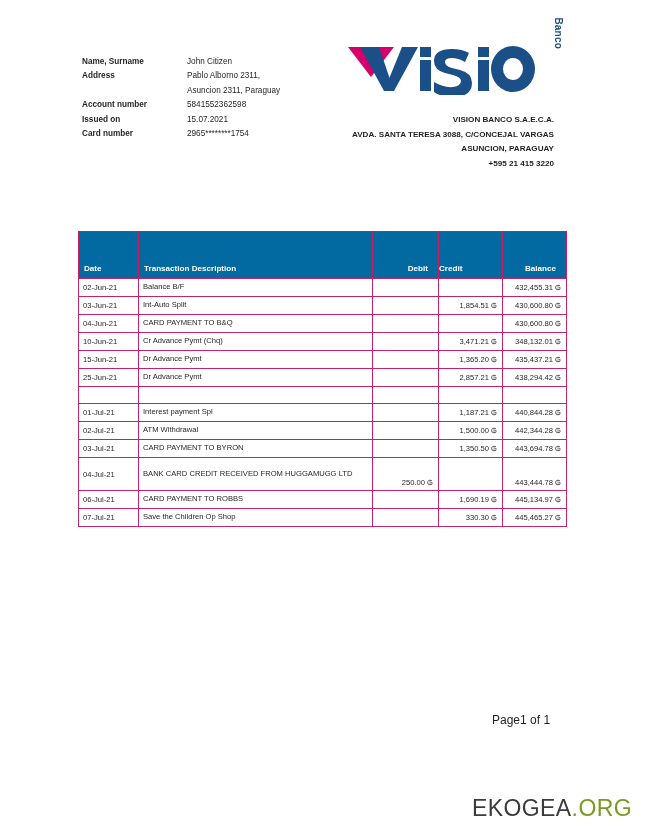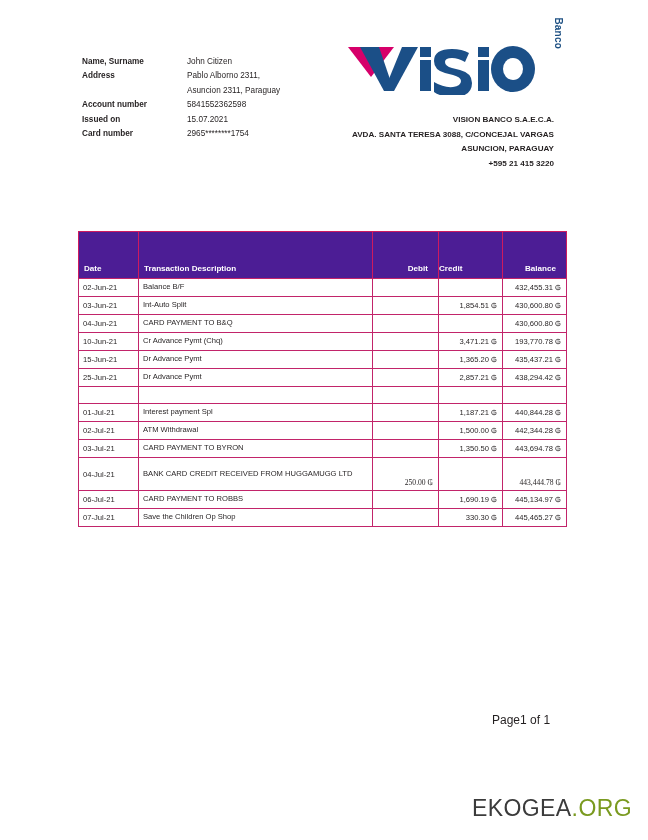--- a/index.html
+++ b/index.html
@@ -99,21 +99,21 @@
     border-collapse: collapse;
     table-layout: fixed;
     font-size: 7.6px;
   }
   .stmt-table th, .stmt-table td {
     border: 1px solid #c2246a;
     padding: 0;
     vertical-align: middle;
   }
   .stmt-table thead th {
-    background: #4c1d95;
+    background: #0369a1;
     color: #ffffff;
     font-weight: bold;
     font-size: 8.1px;
     height: 41px;
     vertical-align: bottom;
     padding-bottom: 5px;
     border-color: #ce1a5f;
     border-bottom-color: #c2246a;
   }
   th.c-date   { text-align: left; padding-left: 5px; }
@@ -138,21 +138,21 @@
   }
   td.c-debit, td.c-credit, td.c-bal {
     text-align: right;
     padding-right: 5px;
     white-space: nowrap;
   }
   tr.gap-row td { height: 16px; }
   tr.tall-row td { height: 29px; }
   tr.tall-row td.c-desc { vertical-align: middle; }
   tr.tall-row td.c-debit,
-  tr.tall-row td.c-bal { vertical-align: bottom; padding-bottom: 3px; font-family: Liberation Serif, serif; }
+  tr.tall-row td.c-bal { vertical-align: bottom; padding-bottom: 3px; }
 
   
   .page-number {
     position: absolute;
     left: 492px;
     top: 713px;
     font-size: 12px;
     color: #231f20;
     white-space: nowrap;
   }
@@ -257,21 +257,21 @@
           <td class="c-desc">CARD PAYMENT TO B&amp;Q</td>
           <td class="c-debit">&nbsp;</td>
           <td class="c-credit">&nbsp;</td>
           <td class="c-bal">430,600.80 ₲</td>
         </tr>
         <tr>
           <td class="c-date">10-Jun-21</td>
           <td class="c-desc">Cr Advance Pymt (Chq)</td>
           <td class="c-debit">&nbsp;</td>
           <td class="c-credit">3,471.21 ₲</td>
-          <td class="c-bal">193,770.78 ₲</td>
+          <td class="c-bal">348,132.01 ₲</td>
         </tr>
         <tr>
           <td class="c-date">15-Jun-21</td>
           <td class="c-desc">Dr Advance Pymt</td>
           <td class="c-debit">&nbsp;</td>
           <td class="c-credit">1,365.20 ₲</td>
           <td class="c-bal">435,437.21 ₲</td>
         </tr>
         <tr>
           <td class="c-date">25-Jun-21</td>

